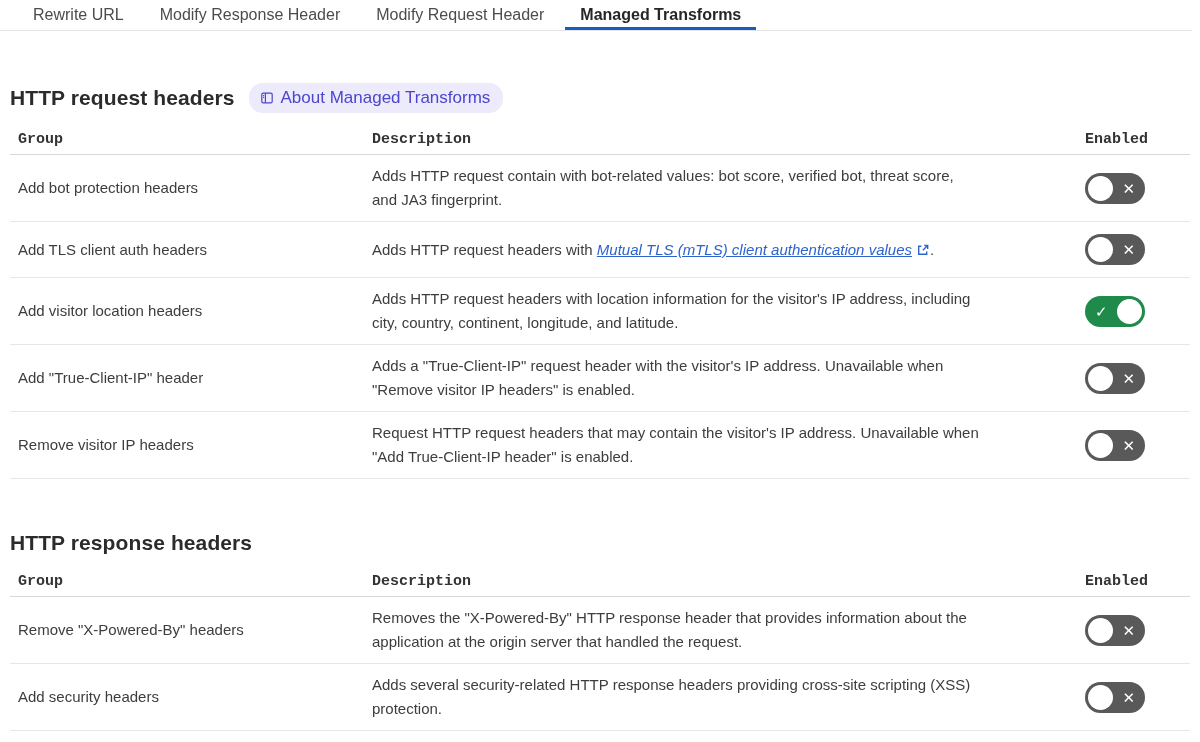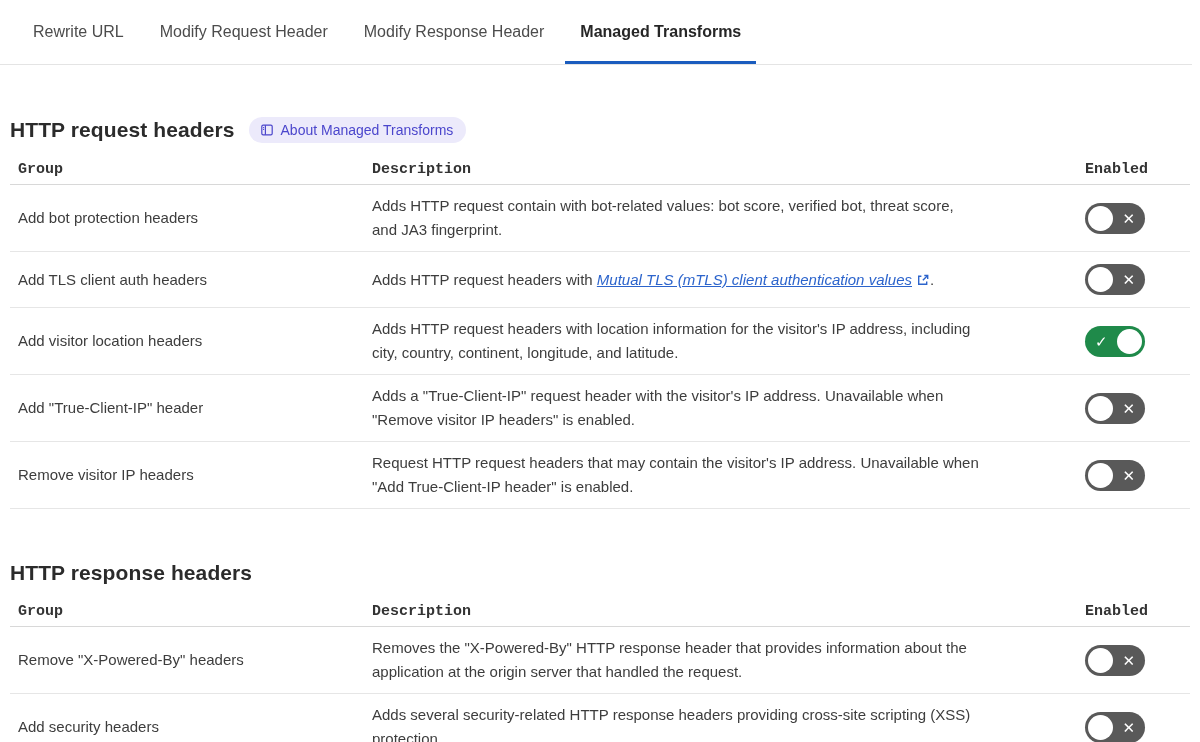--- a/index.html
+++ b/index.html
@@ -6,21 +6,21 @@
   html, body { background: #ffffff; }
   body {
     width: 1200px; height: 742px;
     font-family: "Liberation Sans", sans-serif;
     color: #3d3d3d;
     overflow: hidden;
   }
 
   
   .tabbar {
-    height: 65px;
+    height: 31px;
     border-bottom: 1px solid #e4e4e4;
     padding-left: 18px;
     display: flex;
     width: 1192px;
   }
   .tab {
     display: flex; align-items: center;
     padding: 3px 15px 0 15px;
     margin-right: 6px;
     font-size: 16px;
@@ -45,21 +45,21 @@
   .section-title {
     font-size: 21px;
     font-weight: 700;
     color: #2b2b2b;
     letter-spacing: .1px;
   }
   .badge {
     display: inline-flex; align-items: center; gap: 7px;
     background: #eceafb;
     color: #4b46cc;
-    font-size: 14px;
+    font-size: 17px;
     border-radius: 14px;
     padding: 5px 13px 5px 11px;
     cursor: pointer;
     white-space: nowrap;
   }
   .badge svg { display: block; }
 
   
   .table { margin-top: 12px; }
   .thead, .row {
@@ -134,22 +134,22 @@
     font-size: 15px;
   }
   .toggle.on  .t-check { display: block; left: 10px; }
   .toggle.off .t-x     { display: block; right: 10px; }
 </style>
 </head>
 <body>
 
 <nav class="tabbar">
   <div class="tab">Rewrite URL</div>
+  <div class="tab">Modify Response Header</div>
   <div class="tab">Modify Request Header</div>
-  <div class="tab">Modify Response Header</div>
   <div class="tab active">Managed Transforms</div>
 </nav>
 
 <div class="content">
 
   <div class="section-head">
     <h2 class="section-title">HTTP request headers</h2>
     <span class="badge">
       <svg width="14" height="14" viewBox="0 0 14 14" fill="none" stroke="#4b46cc" stroke-width="1.2">
         <rect x="1.8" y="2.2" width="10.4" height="9.6" rx="1.4"></rect>

